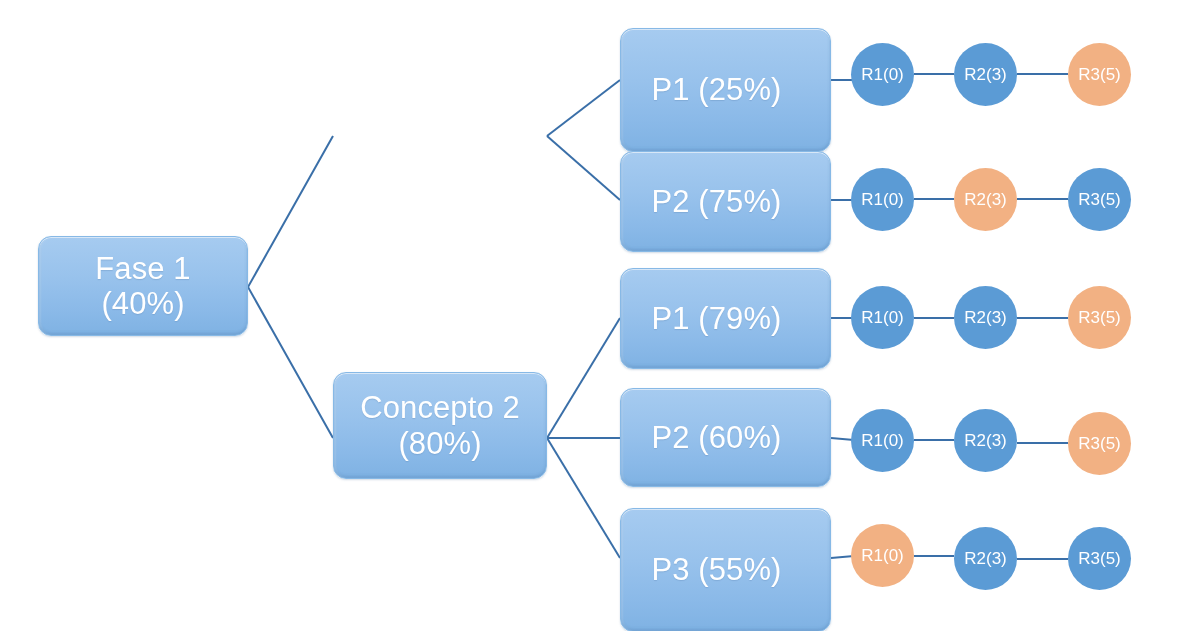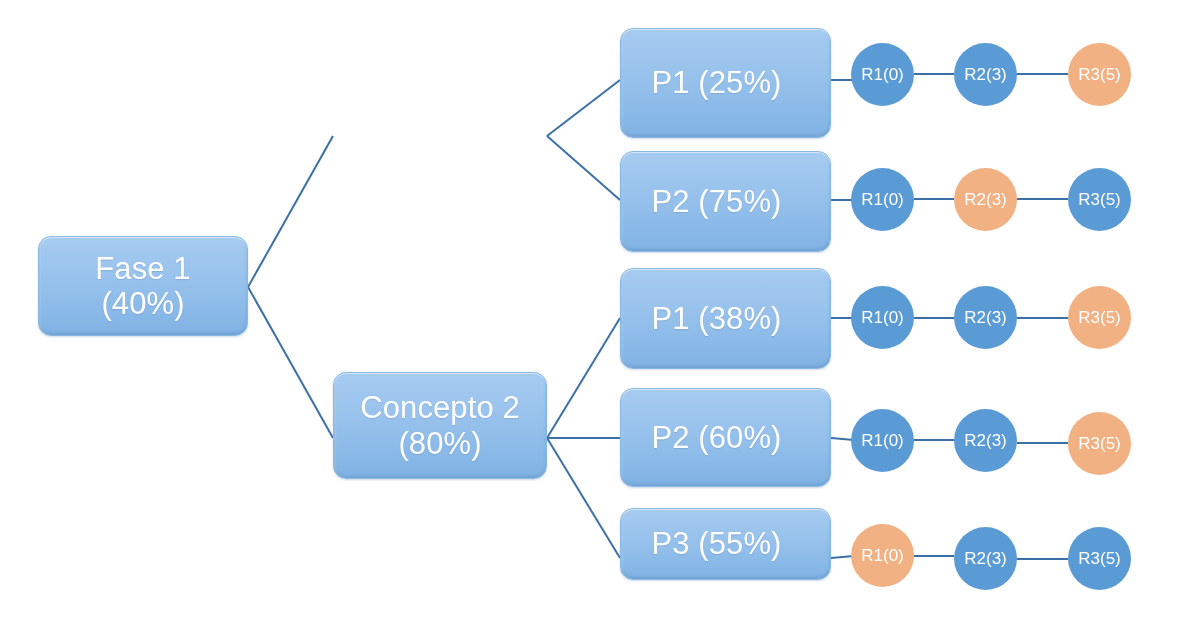--- a/index.html
+++ b/index.html
@@ -55,25 +55,25 @@
     white-space: pre-line;
   }
 
   .node-root       { left: 38px;  top: 236px; width: 210px; height: 100px; font-size: 31px; }
   .node-concept    { left: 333px; width: 214px; height: 107px; font-size: 31px; }
   .node-concept-1  { top: 82px;  }
   .node-concept-2  { top: 372px; }
 
   .node-p { left: 620px; width: 211px; font-size: 31px; }
   .node-p .box-text { text-align: center; padding-right: 18px; }
-  .node-p-1 { top: 28px;  height: 110px; }
+  .node-p-1 { top: 28px;  height: 124px; }
   .node-p-2 { top: 151px; height: 101px;  }
   .node-p-3 { top: 268px; height: 101px; }
   .node-p-4 { top: 388px; height: 99px;  }
-  .node-p-5 { top: 508px; height: 72px; }
+  .node-p-5 { top: 508px; height: 124px; }
 
   
   .circle {
     position: absolute;
     width: 63px;
     height: 63px;
     border-radius: 50%;
     display: flex;
     align-items: center;
     justify-content: center;
@@ -139,21 +139,21 @@
 (80%)</span>
   </div>
 
   <div class="node-box node-p node-p-1">
     <span class="box-text">P1 (25%)</span>
   </div>
   <div class="node-box node-p node-p-2">
     <span class="box-text">P2 (75%)</span>
   </div>
   <div class="node-box node-p node-p-3">
-    <span class="box-text">P1 (38%)</span>
+    <span class="box-text">P1 (79%)</span>
   </div>
   <div class="node-box node-p node-p-4">
     <span class="box-text">P2 (60%)</span>
   </div>
   <div class="node-box node-p node-p-5">
     <span class="box-text">P3 (55%)</span>
   </div>
 
   <div id="circle-layer">
       <div class="circle blue" style="left: 851px; top: 43px;">

